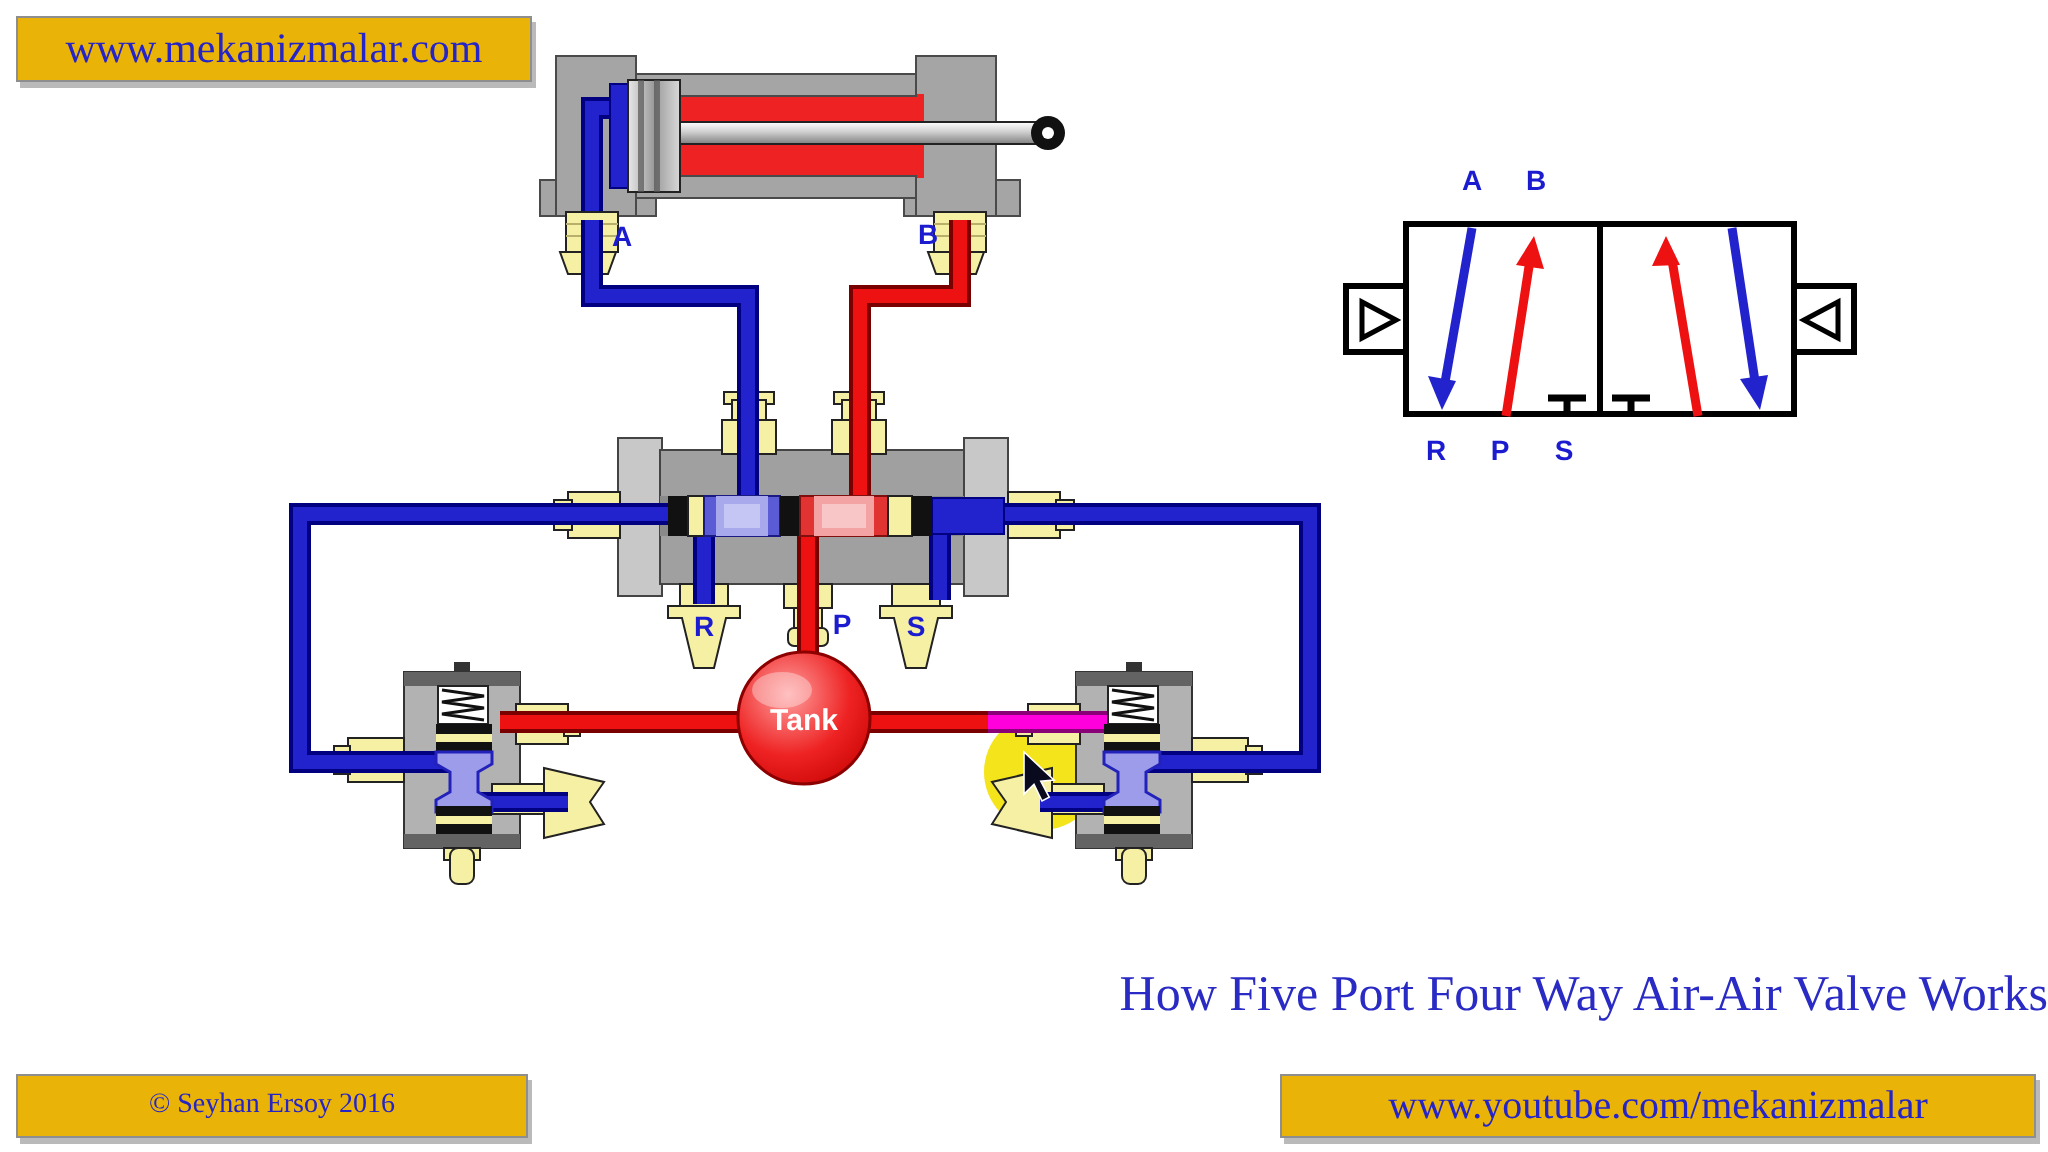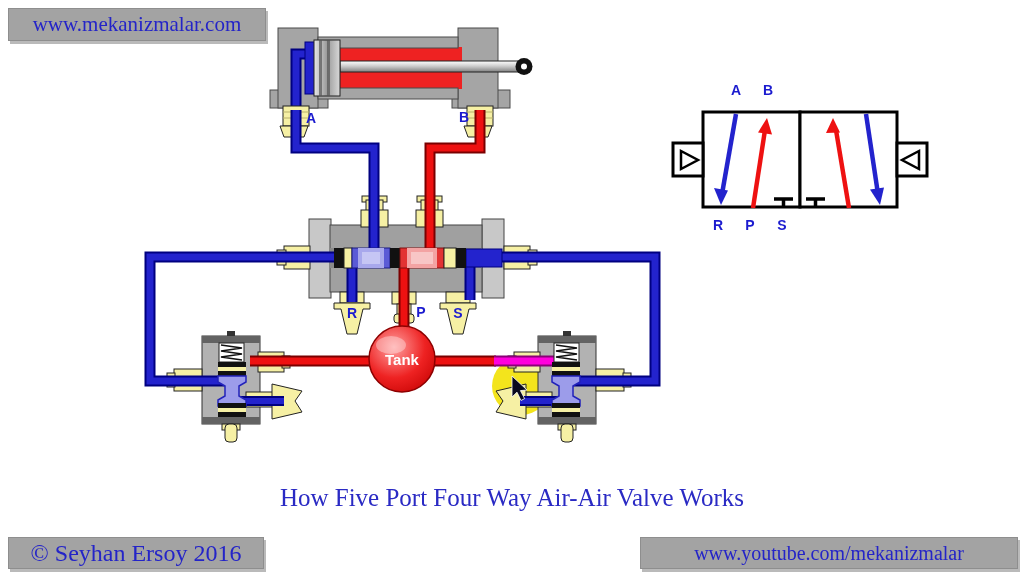--- a/index.html
+++ b/index.html
@@ -1,25 +1,25 @@
 <!DOCTYPE html>
 <html><head>
 <meta charset="utf-8">
 <style>
   html,body{margin:0;padding:0;background:#fff;}
   .stage{position:relative;width:1024px;height:576px;background:#ffffff;overflow:hidden;
          font-family:"Liberation Sans",sans-serif;}
-  .panel-box{position:absolute;background:#a3a3a3;border:1px solid #8e8e8e;
+  .panel-box{position:absolute;background:#eab308;border:1px solid #8e8e8e;
          box-shadow:2px 3px 0 rgba(130,130,130,.55);
          display:flex;align-items:center;justify-content:center;
          font-family:"Liberation Serif",serif;color:#2424c8;}
   .box-top-left{left:8px;top:8px;width:256px;height:31px;font-size:21px;}
-  .box-bottom-left{left:8px;top:537px;width:254px;height:30px;font-size:24px;}
+  .box-bottom-left{left:8px;top:537px;width:254px;height:30px;font-size:14px;}
   .box-bottom-right{left:640px;top:537px;width:376px;height:30px;font-size:20px;text-align:right;}
-  .main-title{position:absolute;left:0;right:0;top:484px;text-align:center;
+  .main-title{position:absolute;left:0;right:0;top:484px;text-align:right;
          font-family:"Liberation Serif",serif;font-size:25px;color:#2a2ac4;}
   svg{position:absolute;left:0;top:0;}
   text.port{font-family:"Liberation Sans",sans-serif;font-weight:bold;fill:#1b1bcf;font-size:14px;}
   text.tank-t{font-family:"Liberation Sans",sans-serif;font-weight:bold;fill:#ffffff;font-size:15px;}
 </style>
 </head>
 <body>
 
 <div class="stage">
 

